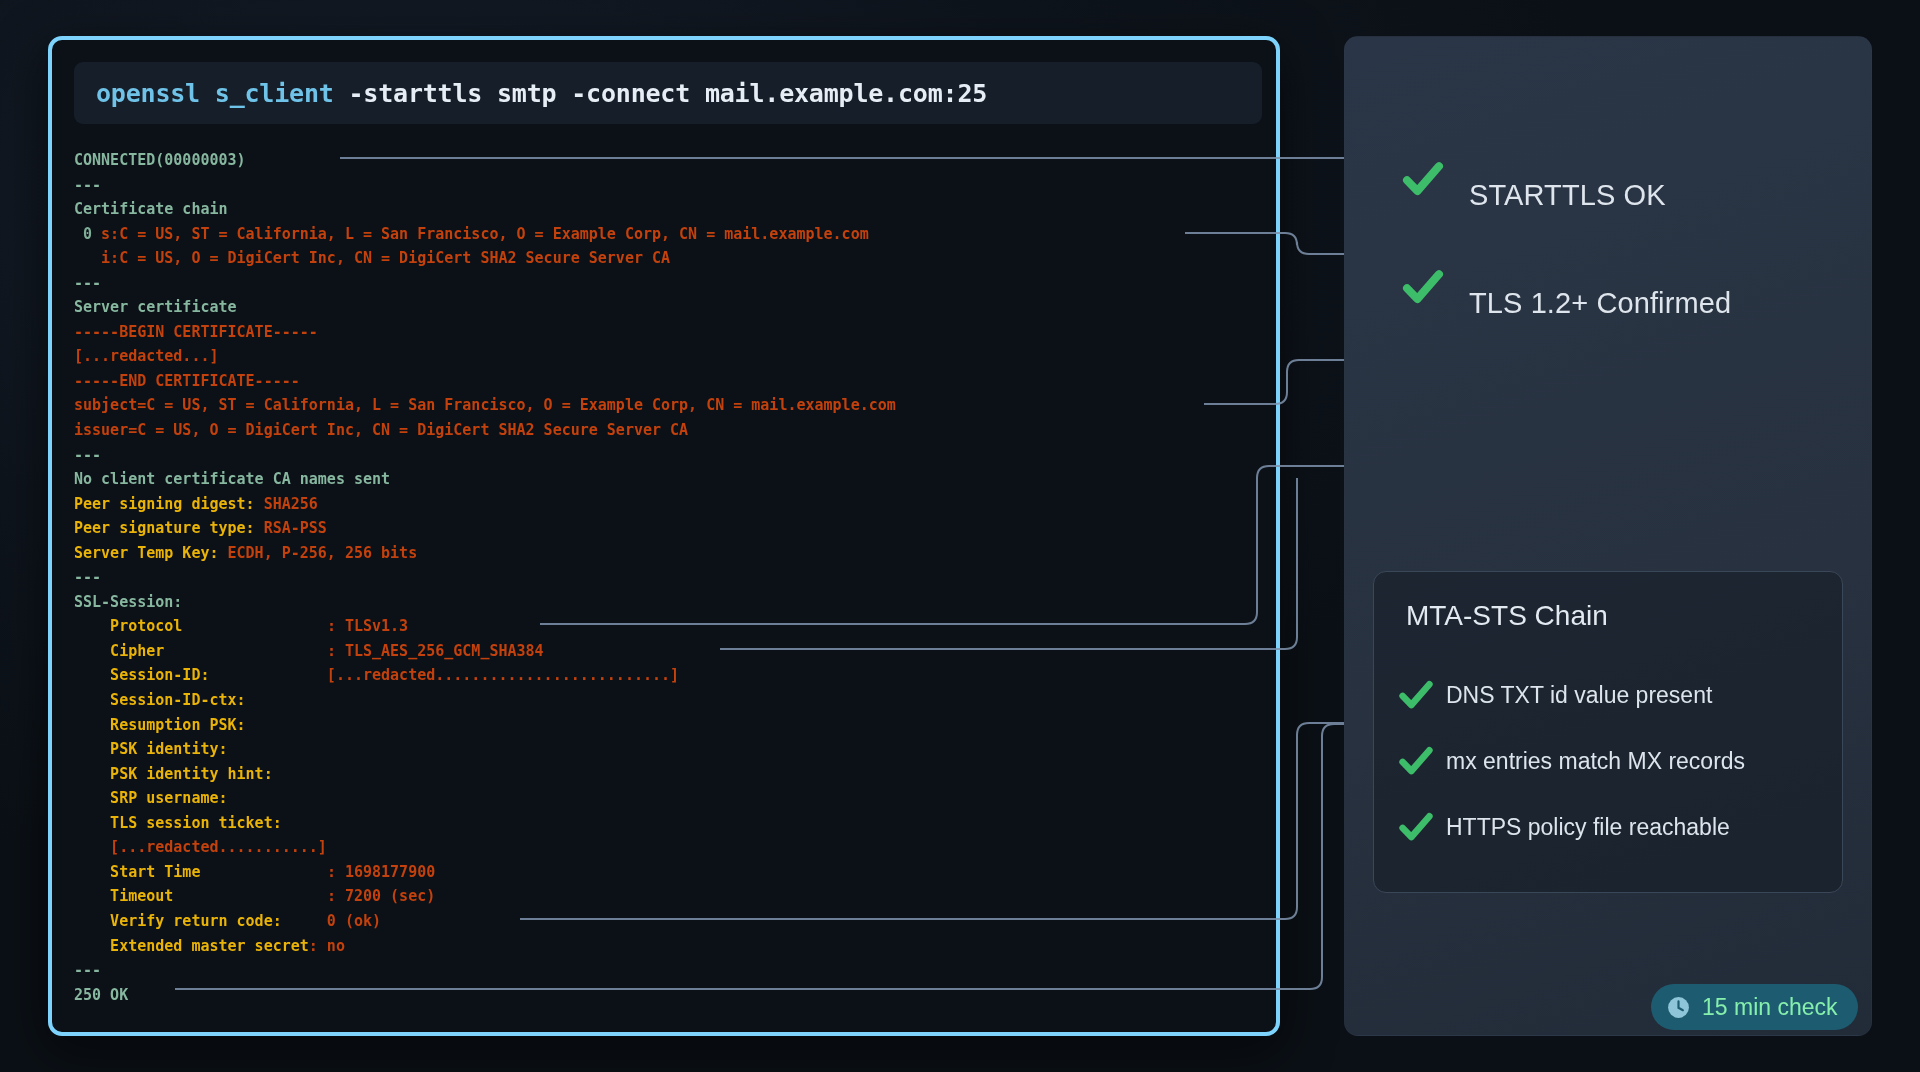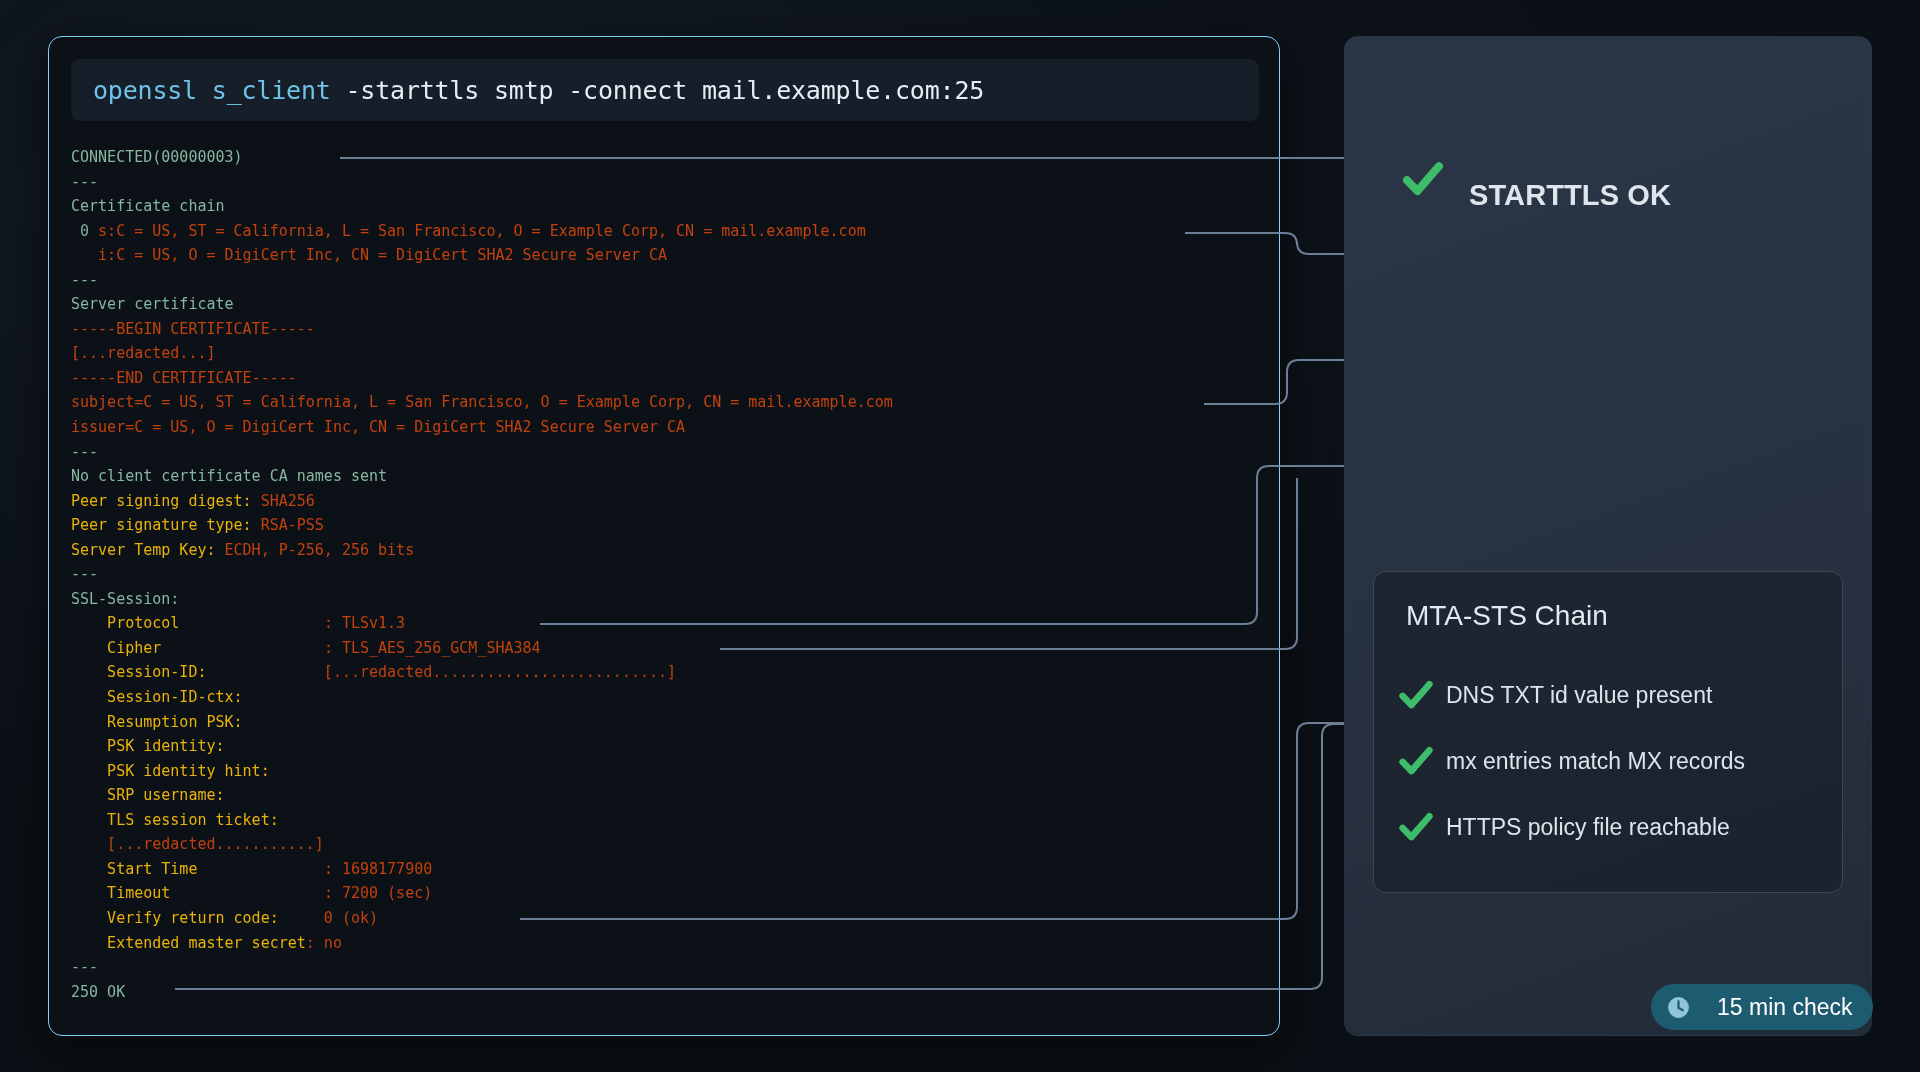--- a/index.html
+++ b/index.html
@@ -25,24 +25,25 @@
   }
 
   
   .terminal-window {
     position: absolute;
     left: 48px;
     top: 36px;
     width: 1232px;
     height: 1000px;
     background: #0c1118;
-    border: 1px solid #7dd3fc;
+    border: 4px solid #7dd3fc;
     border-radius: 14px;
     box-shadow: 0 14px 50px rgba(0,0,0,0.55);
     overflow: hidden;
+    font-weight: bold;
   }
 
   .cmd-bar {
     position: absolute;
     left: 22px;
     top: 22px;
     width: 1188px;
     height: 62px;
     background: #161e29;
     border-radius: 9px;
@@ -106,21 +107,21 @@
   .check-row {
     display: flex;
     align-items: center;
     height: 108px;
     gap: 22px;
   }
   .check-icon { width: 48px; height: 48px; flex: 0 0 48px; }
   .check-label {
     font-size: 29px;
     color: #dfe5ec;
-    font-weight: 700;
+    font-weight: 400;
     letter-spacing: 0.1px;
     white-space: nowrap;
     margin-top: 33px;
   }
 
   
   .mta-card {
     position: absolute;
     left: 28px;
     top: 534px;
@@ -164,23 +165,22 @@
     height: 46px;
     padding: 0 20px 0 15px;
     background: #1d5c70;
     border-radius: 23px;
     display: flex;
     align-items: center;
     gap: 11px;
   }
   .badge-text {
     font-size: 23px;
-    color: #ffffff;
+    color: #86efac;
     white-space: nowrap;
-    margin-left: 15px;
   }
   .clock-icon { width: 25px; height: 25px; flex: 0 0 25px; }
 </style>
 </head>
 <body>
 
 <div class="bg-layer"></div>
 
 <div class="terminal-window">
 
@@ -216,20 +216,26 @@
 </svg>
 
 <div class="right-panel">
 
   <div class="check-list" id="check-list">
       <div class="check-row">
         <span class="check-icon"><svg width="48" height="48" viewBox="0 0 24 24">
             <path d="M4 12.6 L9.2 18 L20 5.6" stroke="#3dbd6a" stroke-width="4" fill="none" stroke-linecap="round" stroke-linejoin="round"></path>
           </svg></span>
         <span class="check-label">STARTTLS OK</span>
+      </div>
+      <div class="check-row">
+        <span class="check-icon"><svg width="48" height="48" viewBox="0 0 24 24">
+            <path d="M4 12.6 L9.2 18 L20 5.6" stroke="#3dbd6a" stroke-width="4" fill="none" stroke-linecap="round" stroke-linejoin="round"></path>
+          </svg></span>
+        <span class="check-label">TLS 1.2+ Confirmed</span>
       </div>
     </div>
 
   <div class="mta-card">
     <div class="mta-title">MTA-STS Chain</div>
     <div class="mta-list" id="mta-list">
         <div class="mta-row">
           <span class="mta-icon"><svg width="40" height="40" viewBox="0 0 24 24">
               <path d="M4 12.6 L9.2 18 L20 5.6" stroke="#3dbd6a" stroke-width="4" fill="none" stroke-linecap="round" stroke-linejoin="round"></path>
             </svg></span>

